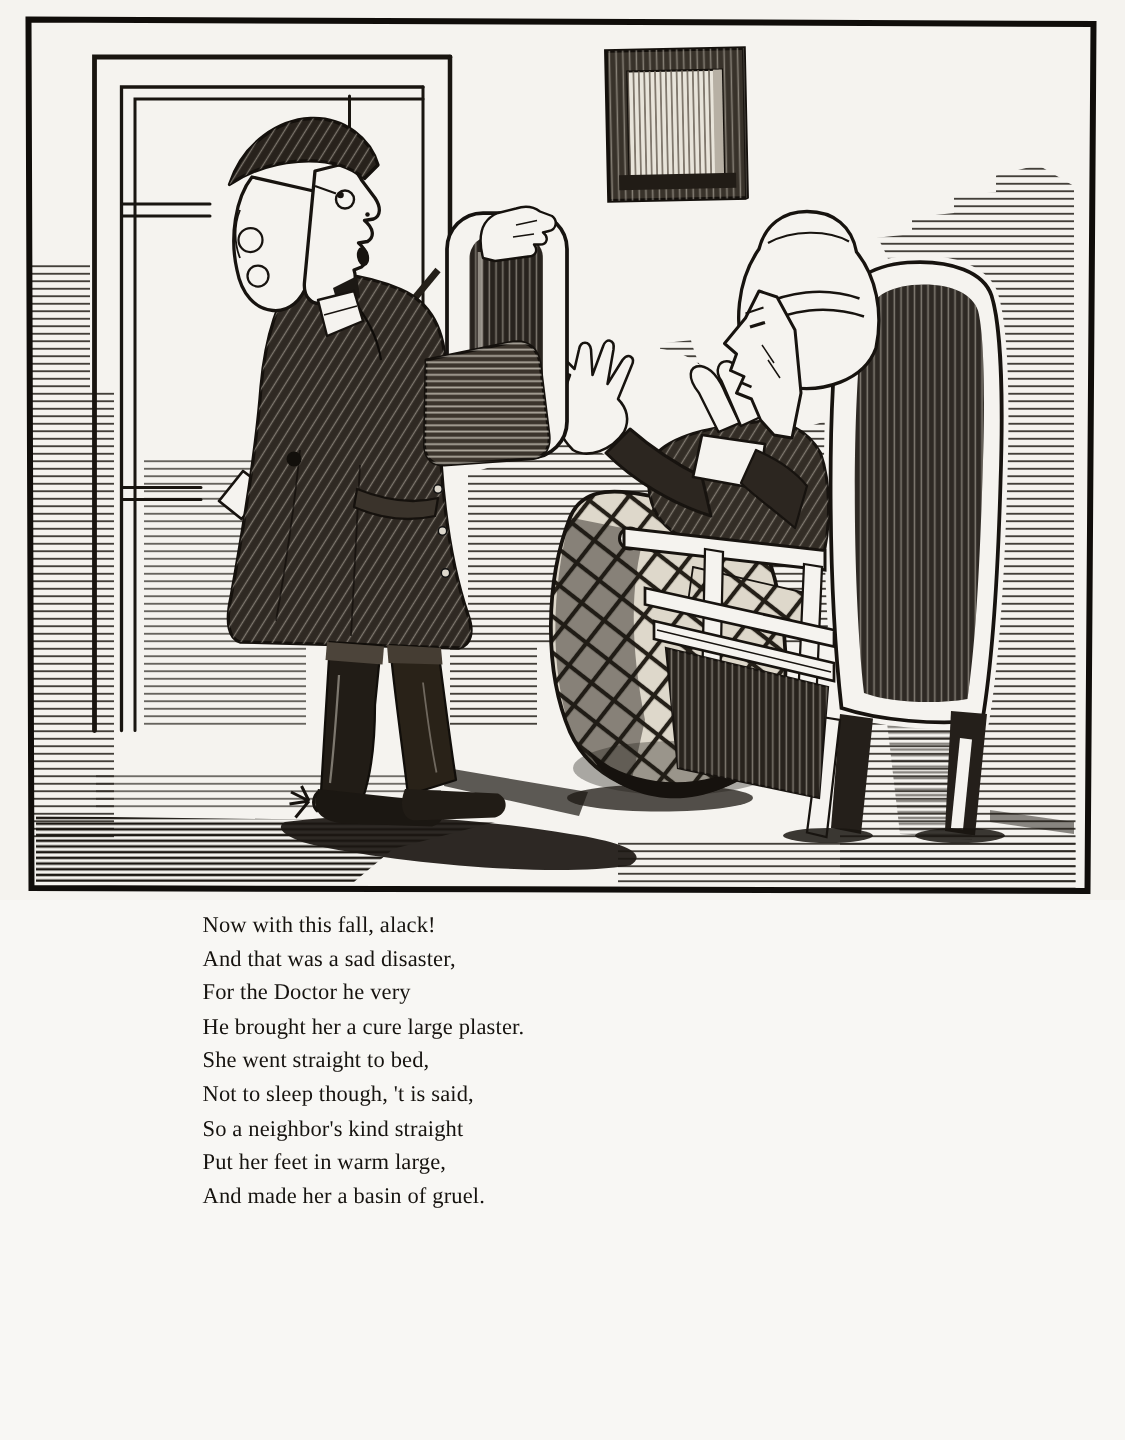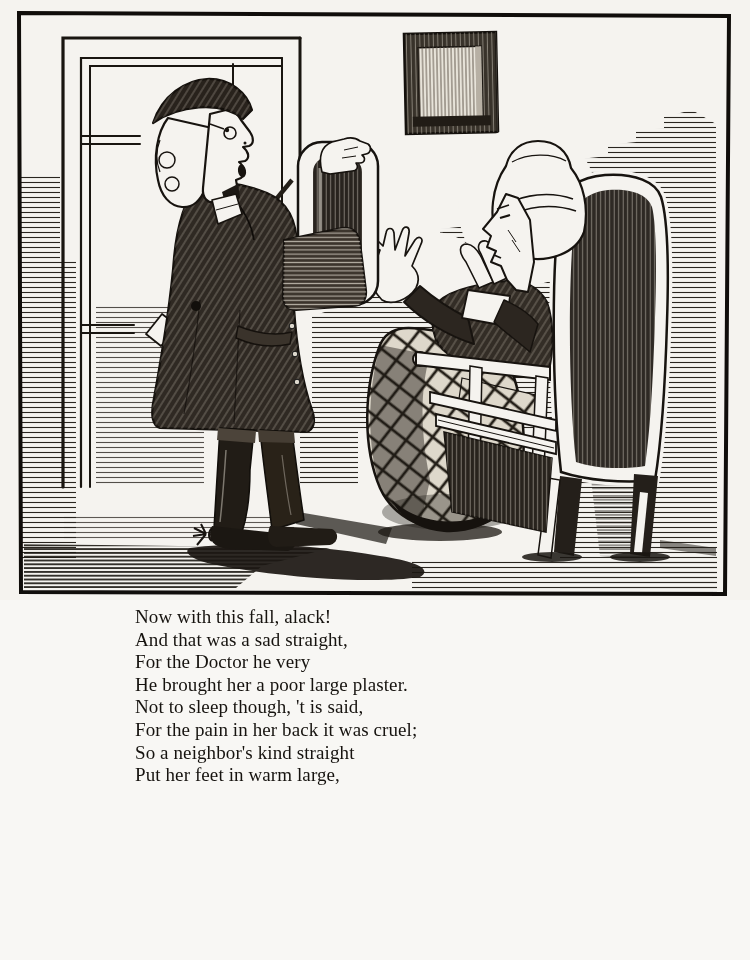--- a/index.html
+++ b/index.html
@@ -8,21 +8,21 @@
     background:#f8f7f4;
     position:relative;
     overflow:hidden;
     font-family:"Liberation Serif","DejaVu Serif",serif;
   }
   .woodcut{
     position:absolute;top:0;left:0;width:750px;height:600px;display:block;
   }
   .poem{
     position:absolute;left:135px;top:606px;
-    font-size:19px;line-height:22.6px;color:#16130f;
+    font-size:15px;line-height:22.6px;color:#16130f;
     letter-spacing:0.1px;
   }
   .poem p{margin:0;padding:0;}
 </style>
 </head>
 <body>
 
 <svg class="woodcut" viewBox="0 0 750 600" xmlns="http://www.w3.org/2000/svg">
   <defs>
     <pattern id="hH" width="6" height="5" patternUnits="userSpaceOnUse">
@@ -232,20 +232,21 @@
       <path d="M206,534 L194,528 M206,534 L193,536 M206,534 L197,545 M206,534 L201,524"></path>
       <path d="M212,528 C208,532 208,538 212,541"></path>
     </g>
   </g>
 
   <path d="M19,13 L729,16 L725,594 L21,592 Z" fill="none" stroke="#100d0a" stroke-width="4"></path>
 </svg>
 
 <div class="poem">
   <p>Now with this fall, alack!</p>
-  <p>And that was a sad straight,</p>
+  <p>And that was a sad disaster,</p>
   <p>For the Doctor he very</p>
-  <p>He brought her a poor large plaster.</p>
+  <p>He brought her a cure large plaster.</p>
+  <p>She went straight to bed,</p>
   <p>Not to sleep though, 't is said,</p>
-  <p>For the pain in her back it was cruel;</p>
   <p>So a neighbor's kind straight</p>
   <p>Put her feet in warm large,</p>
+  <p>And made her a basin of gruel.</p>
 </div>
 
 </body></html>

